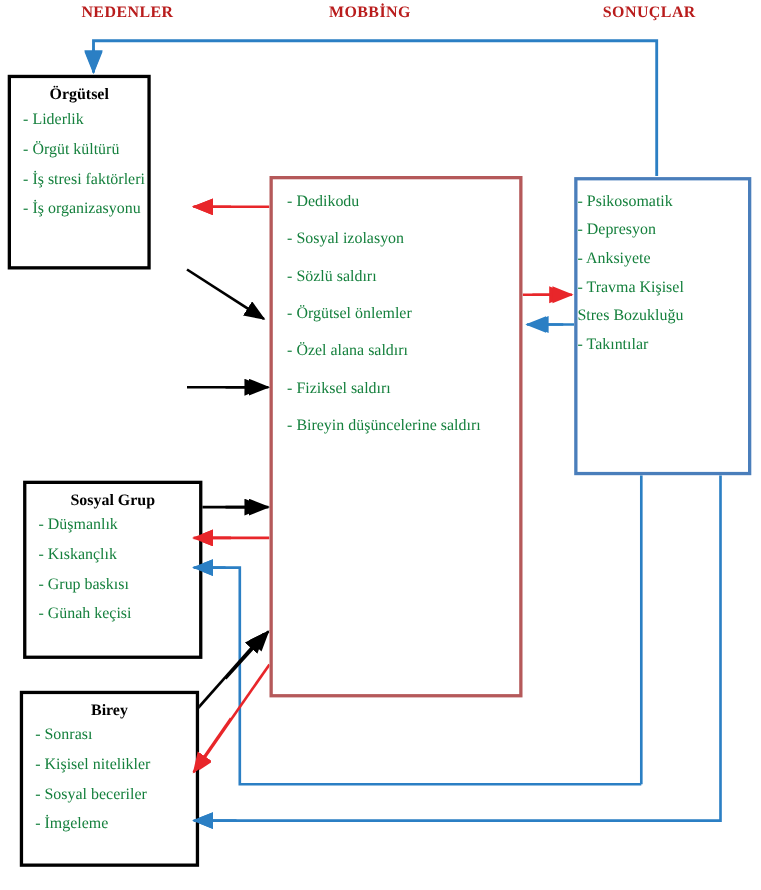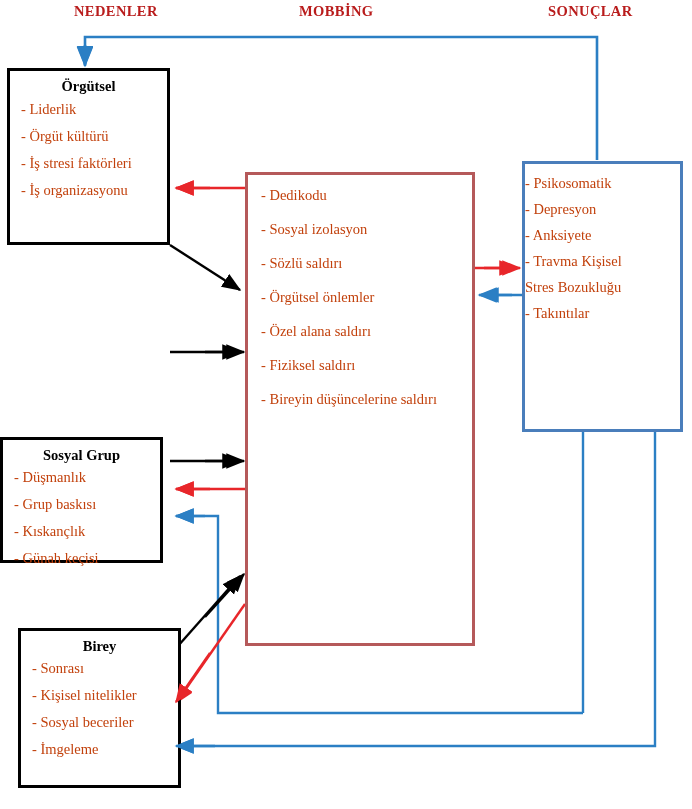--- a/index.html
+++ b/index.html
@@ -44,44 +44,44 @@
     color: #000;
     margin-top: 7px;
   }
   .box-list {
     list-style: none;
     margin: 0;
     padding: 0;
   }
   .box-list li {
     font-size: 14.5px;
-    color: #c2410c;
+    color: #15803d;
     white-space: nowrap;
   }
 
   
-  #box-orgutsel { left: 7px; top: 68px; width: 163px; height: 177px; }
+  #box-orgutsel { left: 7px; top: 68px; width: 130px; height: 177px; }
   #box-orgutsel .box-list { margin-top: 6px; padding-left: 11px; }
   #box-orgutsel .box-list li { margin-bottom: 10px; }
 
   
   #box-failler { left: 7px; top: 308px; width: 163px; height: 73px; }
 
   
-  #box-sosyal { left: 0; top: 437px; width: 163px; height: 126px; }
+  #box-sosyal { left: 21px; top: 437px; width: 163px; height: 162px; }
   #box-sosyal .box-list { margin-top: 5px; padding-left: 11px; }
   #box-sosyal .box-list li { margin-bottom: 10px; }
 
   
   #box-birey { left: 18px; top: 628px; width: 163px; height: 160px; }
   #box-birey .box-list { margin-top: 5px; padding-left: 11px; }
   #box-birey .box-list li { margin-bottom: 10px; }
 
   
-  #box-mobbing { left: 245px; top: 172px; width: 230px; height: 474px; }
+  #box-mobbing { left: 245px; top: 160px; width: 230px; height: 474px; }
   #box-mobbing .box-list { margin-top: 12px; padding-left: 13px; }
   #box-mobbing .box-list li { margin-bottom: 17px; }
 
   
   #box-sonuclar { left: 522px; top: 161px; width: 161px; height: 271px; }
   #box-sonuclar .box-list { margin-top: 11px; }
   #box-sonuclar .box-list li { margin-bottom: 9px; }
 
   
   #wires {
@@ -181,22 +181,22 @@
       <li>- İş stresi faktörleri</li>
       <li>- İş organizasyonu</li>
     </ul>
   </div>
 
 
   <div class="box box-black" id="box-sosyal">
     <div class="box-title">Sosyal Grup</div>
     <ul class="box-list">
       <li>- Düşmanlık</li>
+      <li>- Kıskançlık</li>
       <li>- Grup baskısı</li>
-      <li>- Kıskançlık</li>
       <li>- Günah keçisi</li>
     </ul>
   </div>
 
   <div class="box box-black" id="box-birey">
     <div class="box-title">Birey</div>
     <ul class="box-list">
       <li>- Sonrası</li>
       <li>- Kişisel nitelikler</li>
       <li>- Sosyal beceriler</li>

